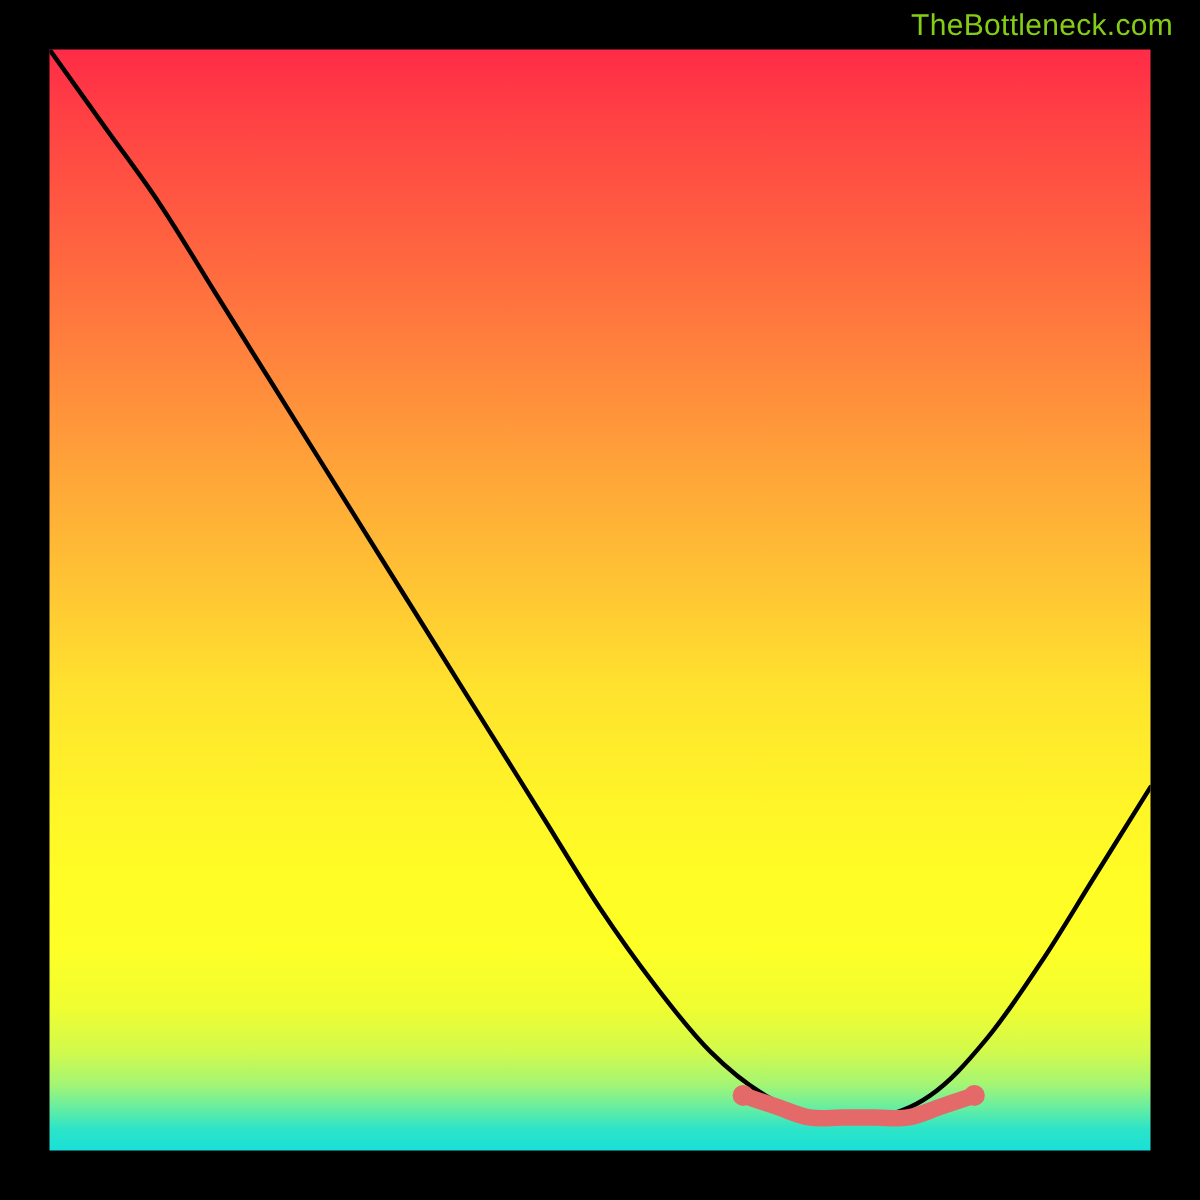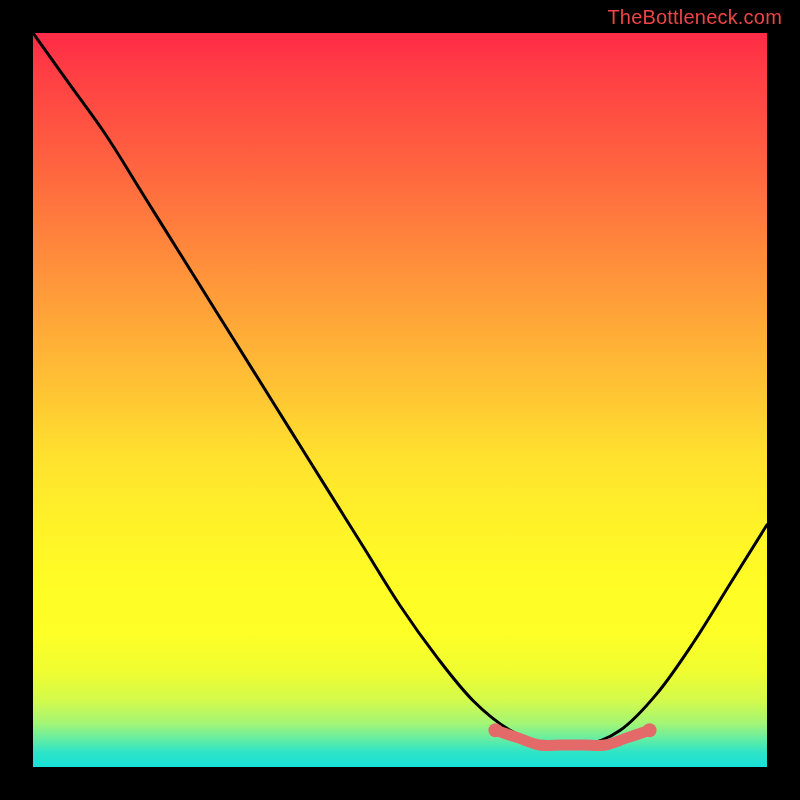--- a/index.html
+++ b/index.html
@@ -43,21 +43,21 @@
     position: absolute;
     left: 33px;
     top: 33px;
     width: 734px;
     height: 734px;
   }
   .watermark {
     position: absolute;
     top: 6px;
     right: 18px;
-    color: #ef4444;
+    color: #84cc16;
     font-size: 20px;
     letter-spacing: 0.2px;
   }
 </style>
 </head>
 <body>
 
 <div class="container">
   <div class="plot-area"></div>
 

